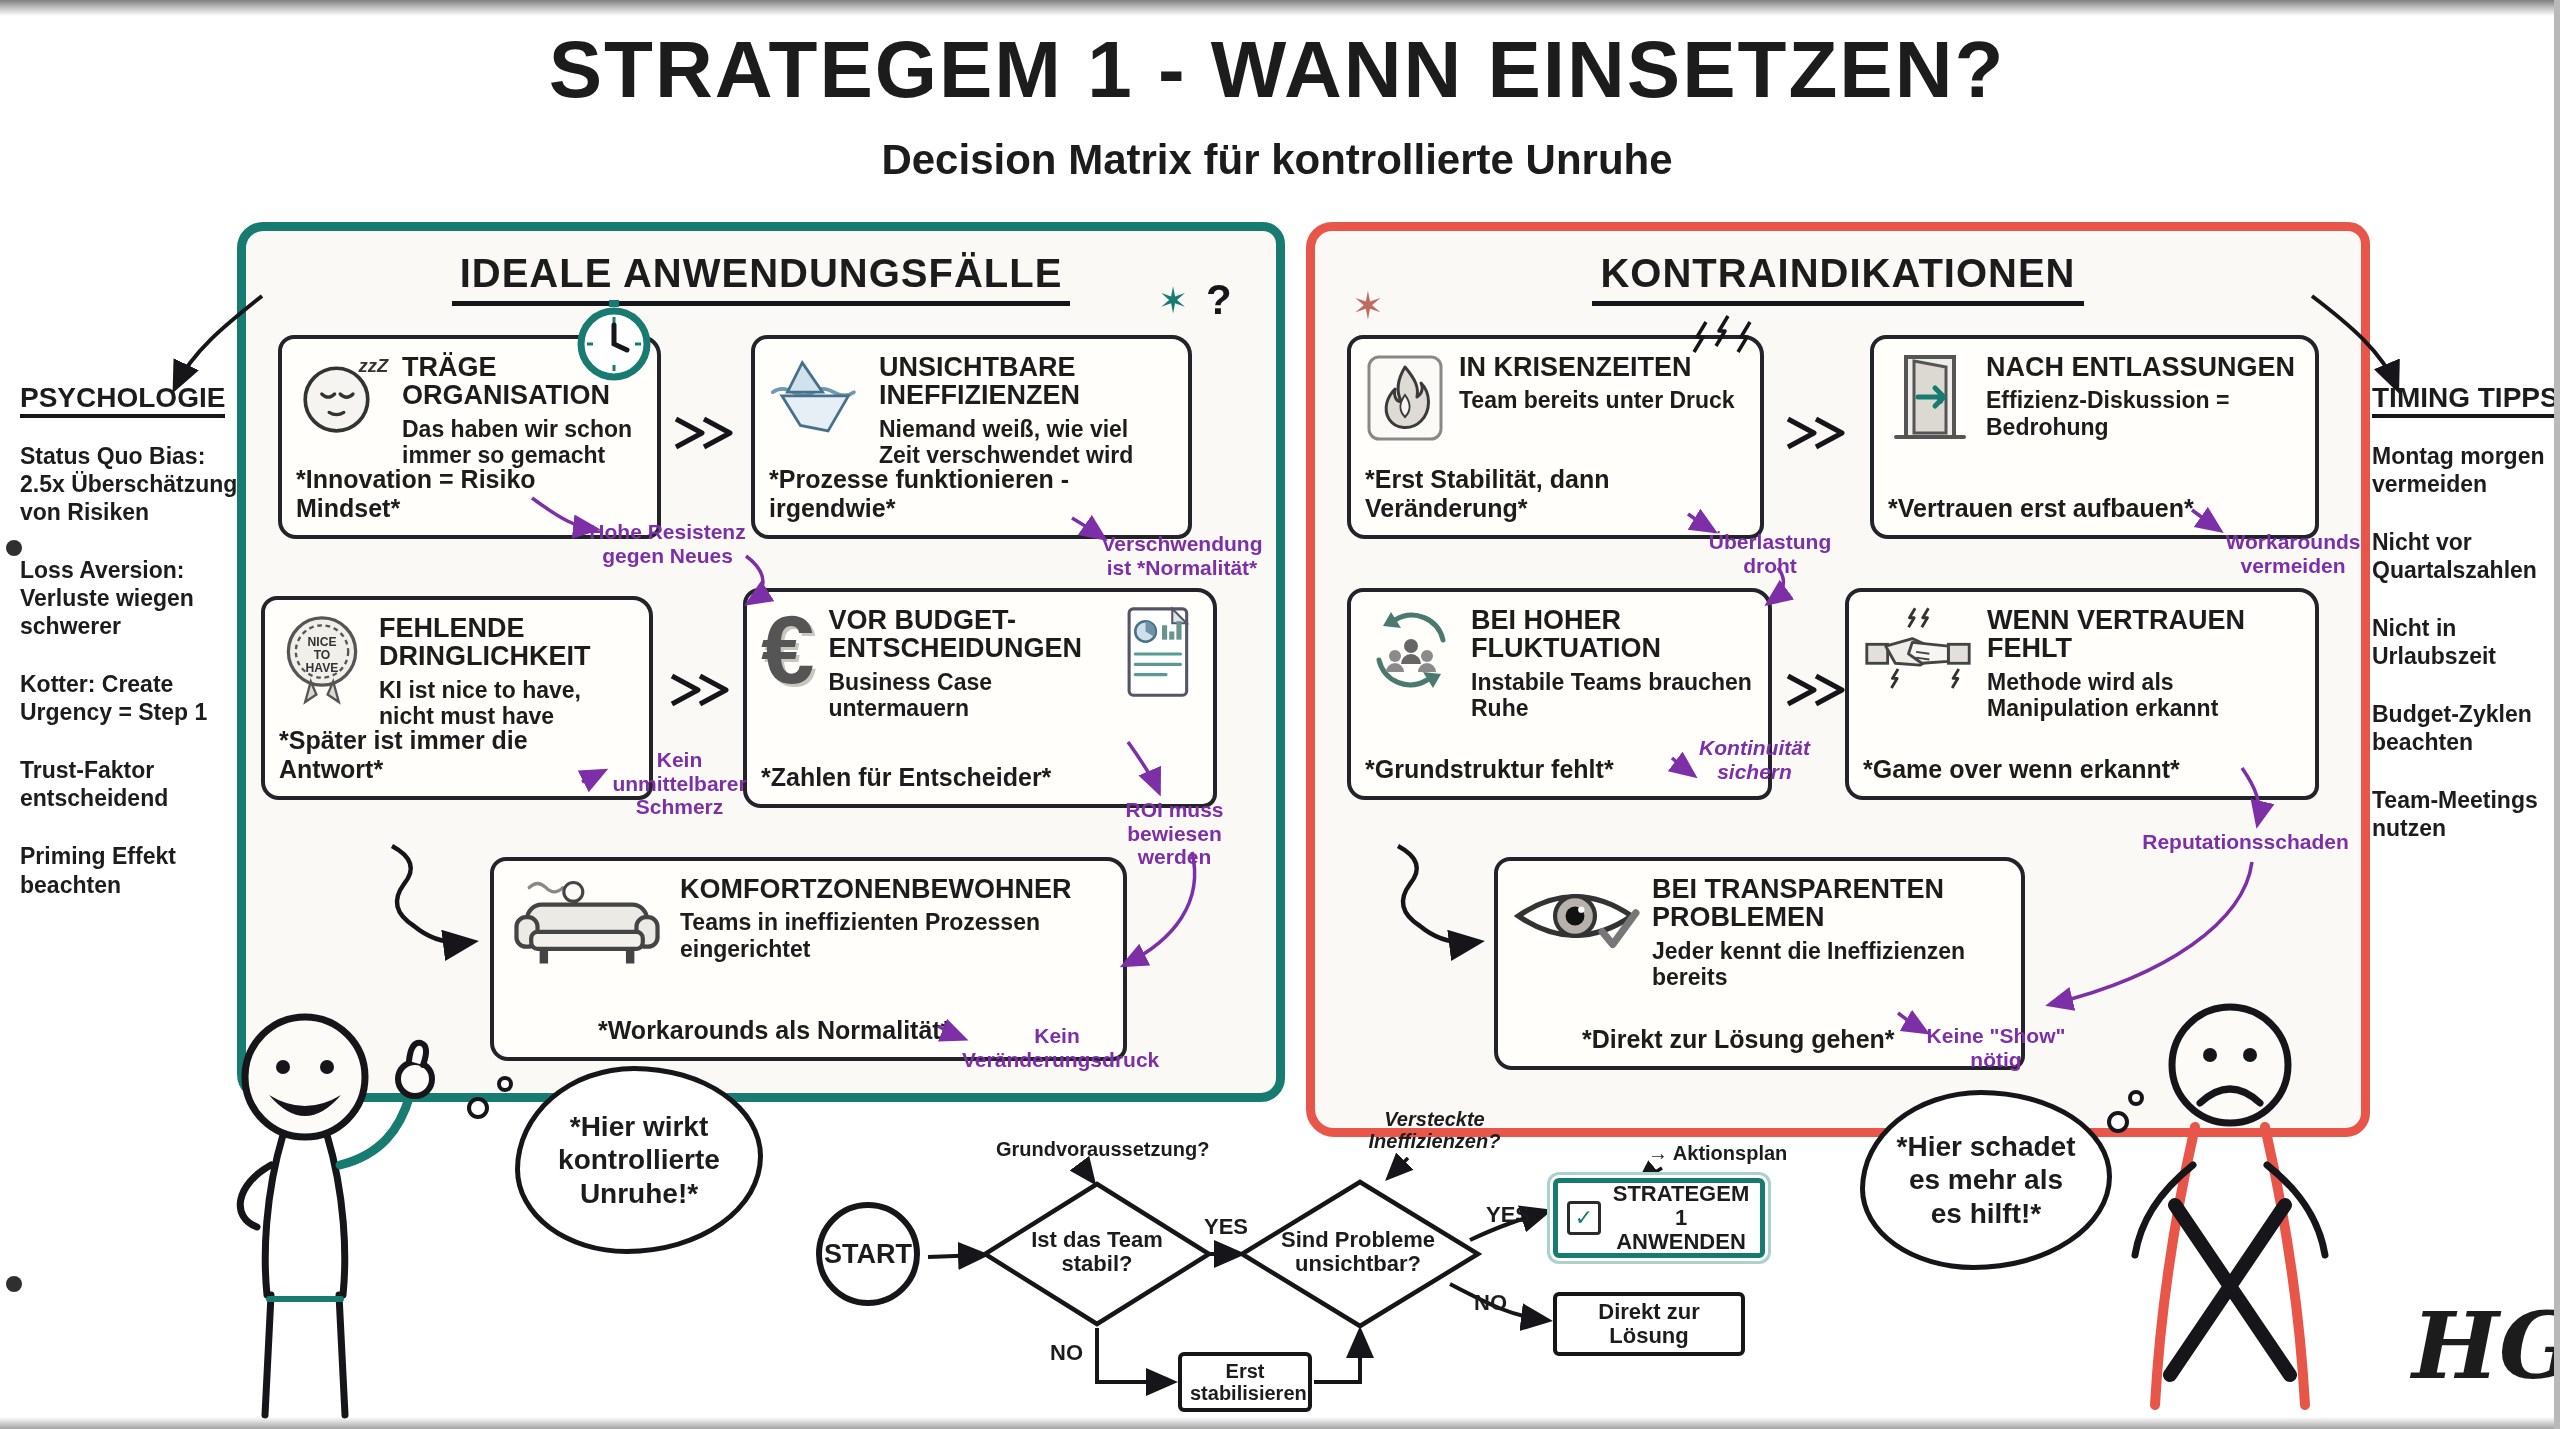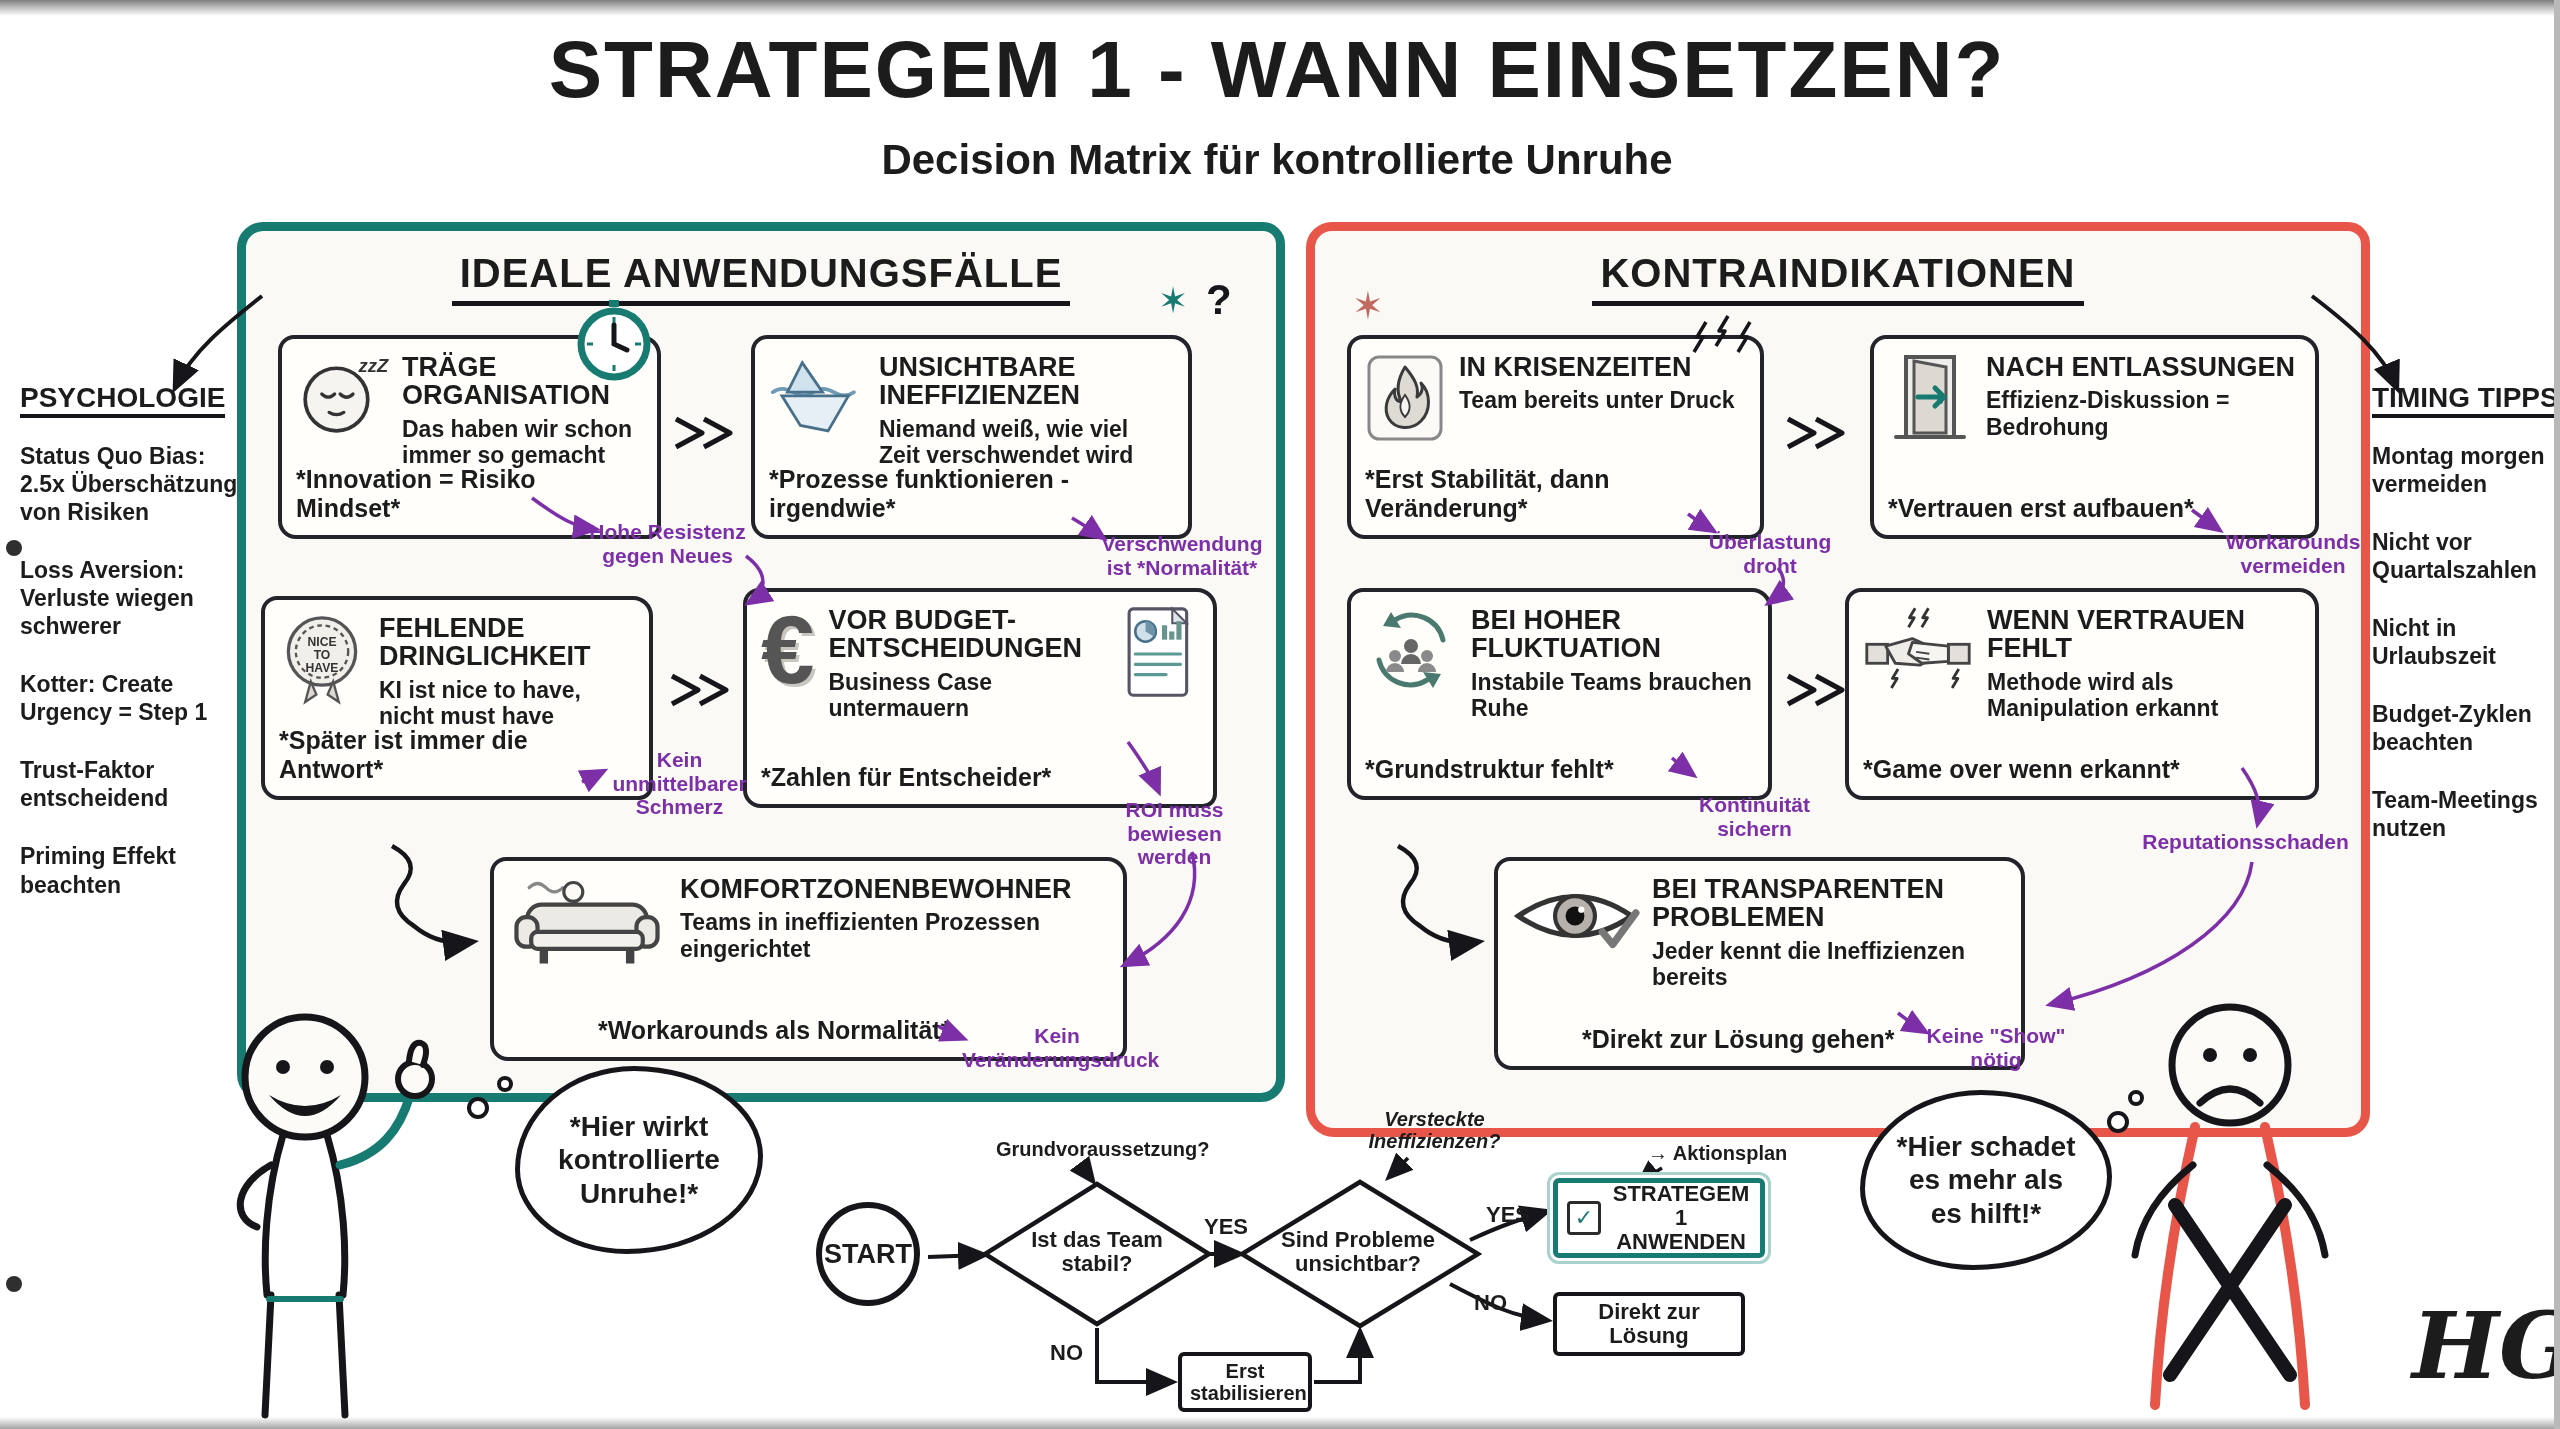--- a/index.html
+++ b/index.html
@@ -287,21 +287,21 @@
   <span class="deco" style="left:1206px;top:276px;font-size:42px;color:#15151a;">?</span>
   <span class="deco" style="left:1352px;top:284px;font-size:38px;color:#c16a60;">✶</span>
 
   <div class="annot" style="left:585px;top:520px;width:165px;">Hohe Resistenz gegen Neues</div>
   <div class="annot" style="left:1096px;top:532px;width:172px;">Verschwendung ist *Normalität*</div>
   <div class="annot" style="left:602px;top:748px;width:155px;">Kein unmittelbarer Schmerz</div>
   <div class="annot" style="left:1092px;top:798px;width:165px;">ROI muss bewiesen werden</div>
   <div class="annot" style="left:962px;top:1024px;width:190px;">Kein Veränderungsdruck</div>
   <div class="annot" style="left:1700px;top:530px;width:140px;">Überlastung droht</div>
   <div class="annot" style="left:2218px;top:530px;width:150px;">Workarounds vermeiden</div>
-  <div class="annot" style="left:1682px;top:793px;width:145px;">Kontinuität sichern</div>
+  <div class="annot" style="left:1682px;top:736px;width:145px;font-style:italic;">Kontinuität sichern</div>
   <div class="annot" style="left:2138px;top:830px;width:215px;">Reputationsschaden</div>
   <div class="annot" style="left:1916px;top:1024px;width:160px;">Keine "Show" nötig</div>
 
   <div class="start">START</div>
   <div class="fhint" style="left:996px;top:1138px;width:210px;">Grundvoraussetzung?</div>
   <div class="fhint" style="left:1352px;top:1108px;width:165px;font-style:italic;">Versteckte Ineffizienzen?</div>
   <div class="dtext" style="left:1012px;top:1228px;width:170px;">Ist das Team stabil?</div>
   <div class="dtext" style="left:1258px;top:1228px;width:200px;">Sind Probleme unsichtbar?</div>
   <span class="flabel" style="left:1204px;top:1214px;">YES</span>
   <span class="flabel" style="left:1486px;top:1202px;">YES</span>

